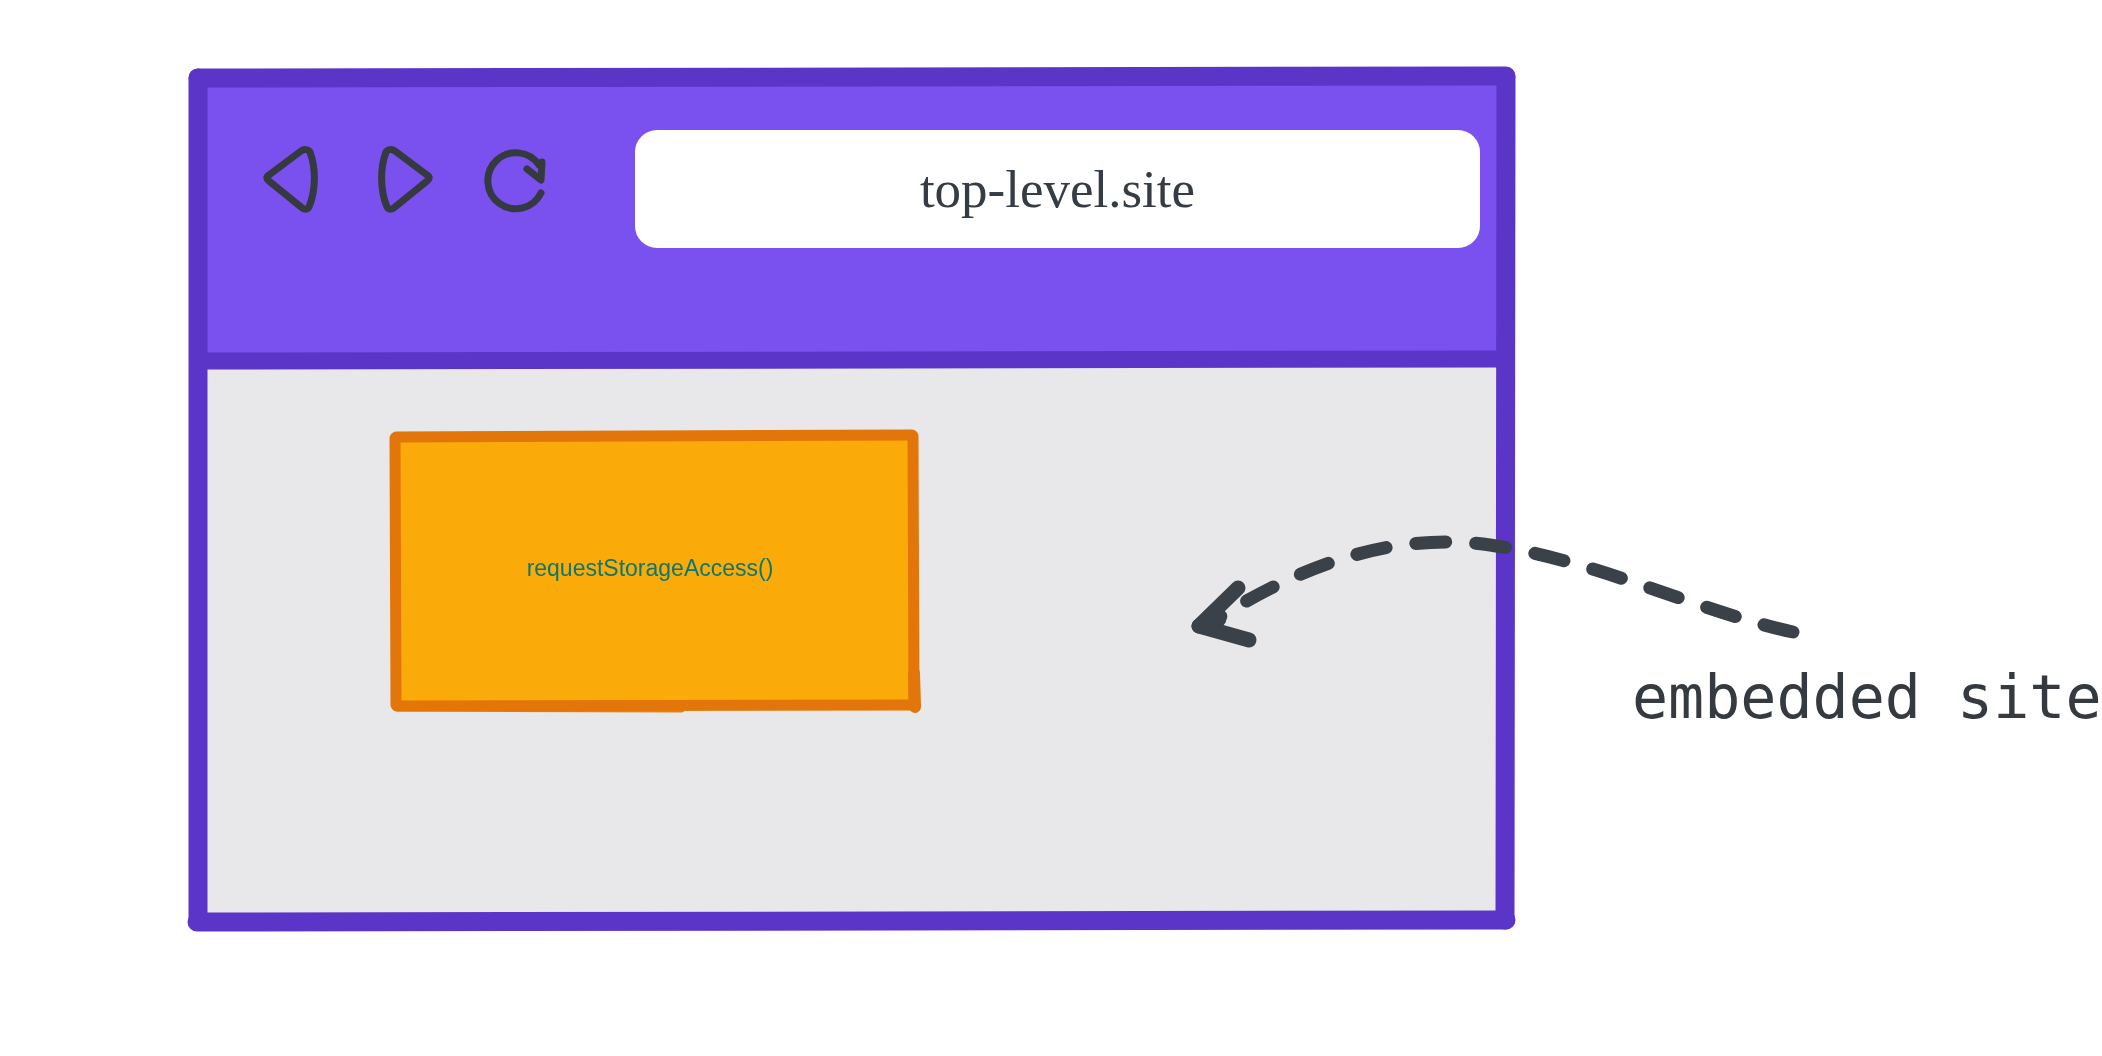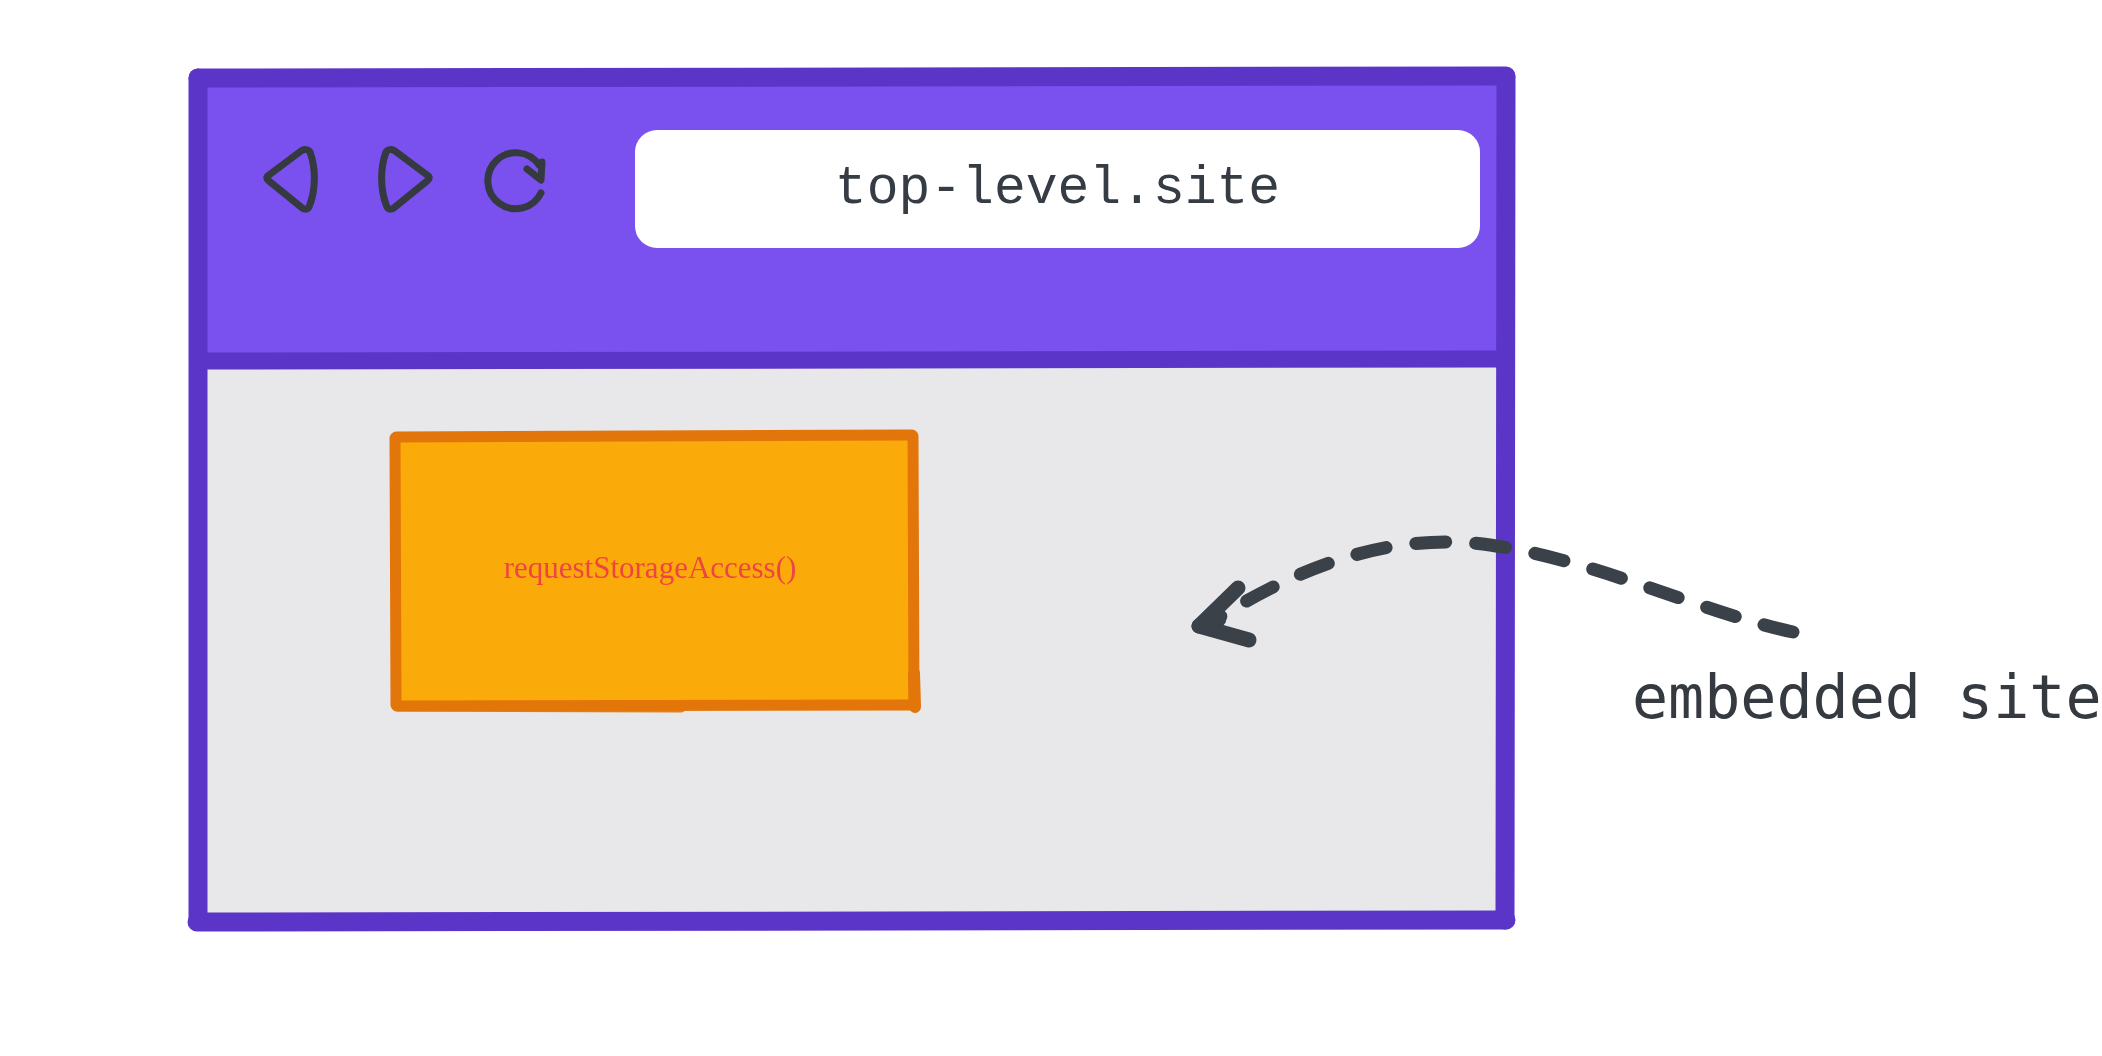--- a/index.html
+++ b/index.html
@@ -72,21 +72,21 @@
     width: 845px;
     height: 118px;
     background: #ffffff;
     border-radius: 22px;
     display: flex;
     align-items: center;
     justify-content: center;
     cursor: text;
   }
   .url-text {
-    font-family: Liberation Mono, monospace;
+    font-family: Liberation Serif, serif;
     font-size: 53px;
     color: #363c44;
     letter-spacing: 0px;
     white-space: nowrap;
     user-select: none;
   }
 
   
   .viewport {
     position: absolute;
@@ -115,23 +115,23 @@
   }
   .embed-label {
     position: absolute;
     left: 0;
     top: 0;
     width: 518px;
     height: 266px;
     display: flex;
     align-items: center;
     justify-content: center;
-    font-family: Liberation Serif, serif;
-    font-size: 31px;
-    color: #ef4444;
+    font-family: Liberation Sans, sans-serif;
+    font-size: 23px;
+    color: #0f766e;
     white-space: nowrap;
     user-select: none;
     padding-right: 8px;
     box-sizing: border-box;
   }
 
   
   .annotation-layer {
     position: absolute;
     left: 0;

